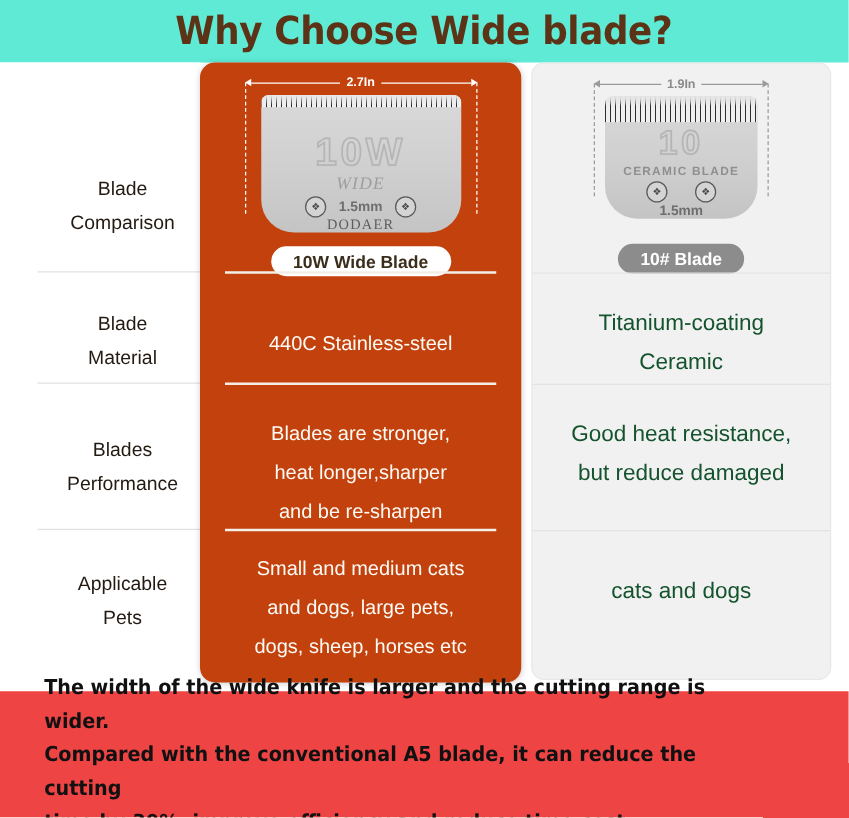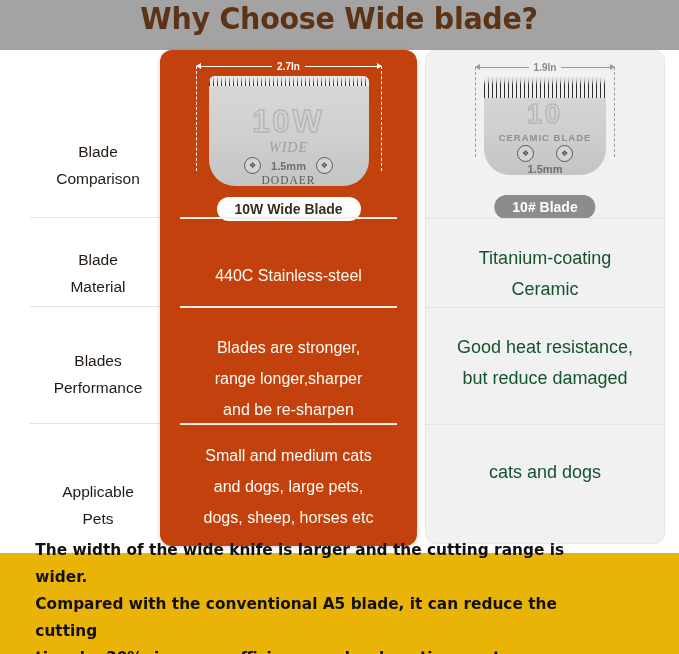--- a/index.html
+++ b/index.html
@@ -12,23 +12,23 @@
     background: #ffffff;
     font-family: "Liberation Sans", sans-serif;
     overflow: hidden;
     position: relative;
   }
 
   
   #title-bar {
     height: 50px;
     display: flex;
-    align-items: flex-start;
+    align-items: center;
     justify-content: center;
-    background: #a3a3a3;
+    background: #5eead4;
   }
   #page-title {
     font-family: "DejaVu Sans", sans-serif;
     font-size: 31px;
     font-weight: bold;
     color: #5C3317;
     letter-spacing: -0.3px;
     transform: scaleX(0.92);
     white-space: nowrap;
   }
@@ -262,21 +262,21 @@
     color: #ffffff;
   }
 
   
   #bottom-banner {
     position: absolute;
     left: 0;
     bottom: 0;
     width: 679px;
     height: 101px;
-    background: #eab308;
+    background: #ef4444;
     display: flex;
     align-items: center;
   }
   #banner-text {
     font-family: "DejaVu Sans", sans-serif;
     font-weight: bold;
     font-size: 16.5px;
     color: #111111;
     line-height: 27px;
     padding-left: 38px;
@@ -306,21 +306,21 @@
       <span>Material</span>
     </div>
     <div class="label-divider" style="top:256px;"></div>
 
     <div class="label-cell" style="top:297px;">
       <span>Blades</span>
       <span>Performance</span>
     </div>
     <div class="label-divider" style="top:373px;"></div>
 
-    <div class="label-cell" style="top:428px;">
+    <div class="label-cell" style="top:404px;">
       <span>Applicable</span>
       <span>Pets</span>
     </div>
   </div>
 
   <div id="brown-panel">
 
     <div class="blade-wrap">
       <div style="position:relative;width:186px;">
         <div class="tick" style="left:0px;"></div>
@@ -351,21 +351,21 @@
     <div class="pill white" style="top:147px;">10W Wide Blade</div>
 
     <div class="panel-divider-light" style="top:167px;"></div>
 
     <div class="cell-text brown" style="top:210px;">440C Stainless-steel</div>
 
     <div class="panel-divider-light" style="top:256px;"></div>
 
     <div class="cell-text brown" style="top:282px;">
       <div>Blades are stronger,</div>
-      <div>range longer,sharper</div>
+      <div>heat longer,sharper</div>
       <div>and be re-sharpen</div>
     </div>
 
     <div class="panel-divider-light" style="top:373px;"></div>
 
     <div class="cell-text brown" style="top:390px;">
       <div>Small and medium cats</div>
       <div>and dogs, large pets,</div>
       <div>dogs, sheep, horses etc</div>
     </div>

